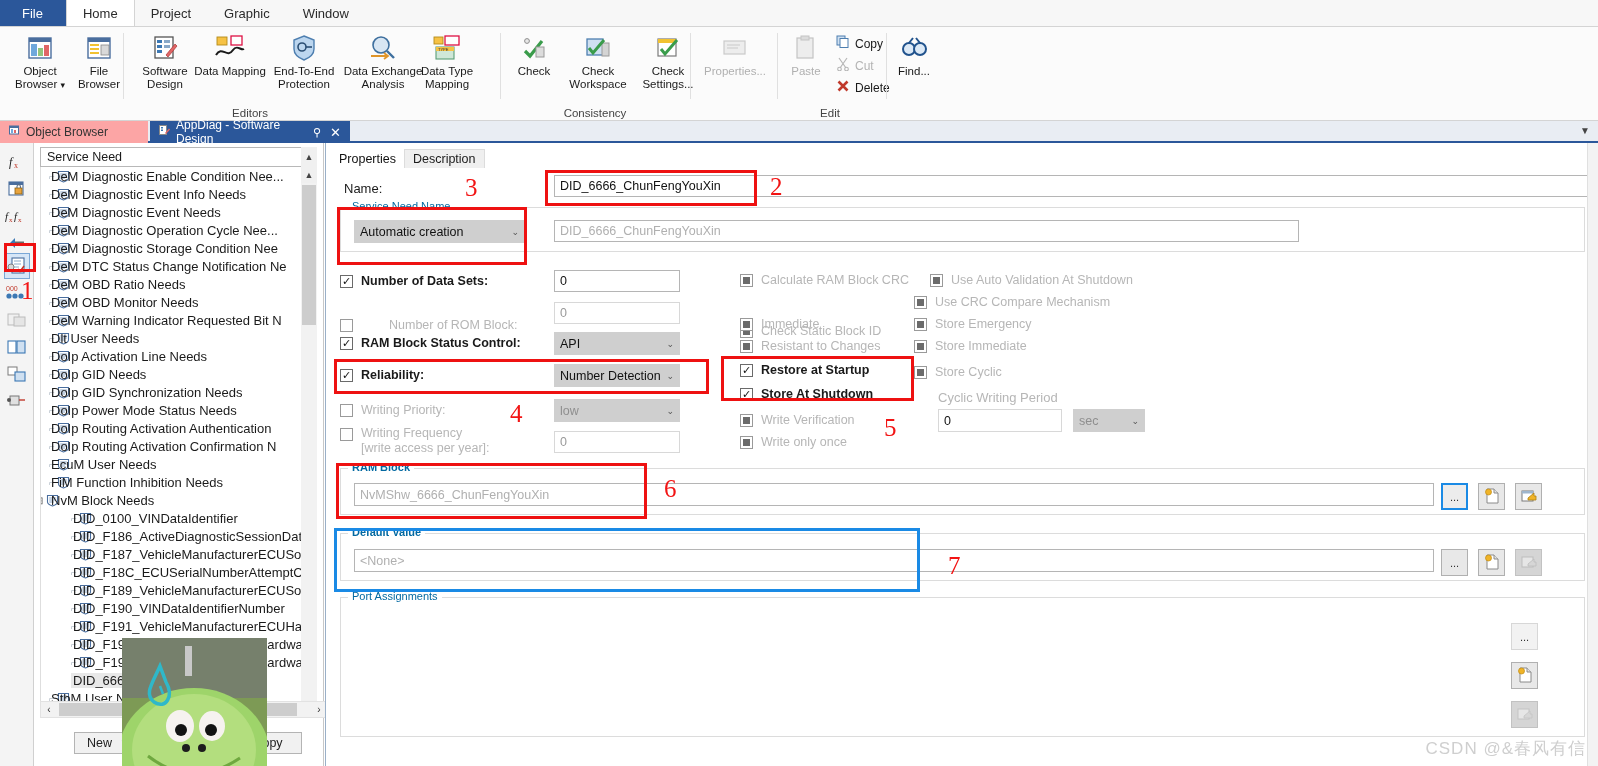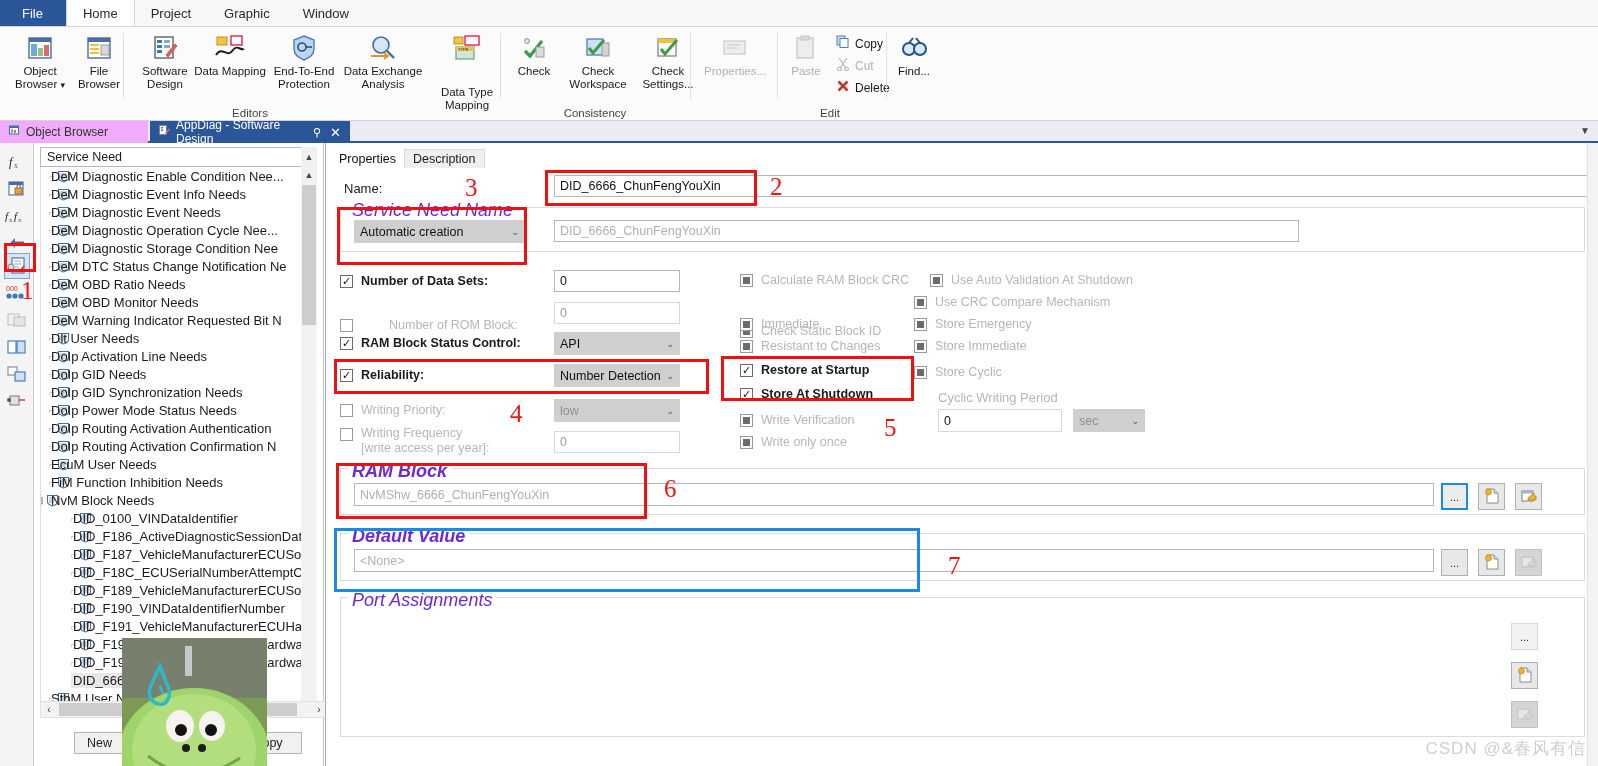--- a/index.html
+++ b/index.html
@@ -54,21 +54,21 @@
 
   
   .docbar {
     position:absolute; top:121px; left:0; width:1598px; height:22px;
     background:#e9edf3; border-bottom:2px solid #2b579a;
   }
   .doctab {
     position:absolute; top:0; height:22px; display:flex; align-items:center;
     gap:5px; padding:0 9px; font-size:12px;
   }
-  .doctab.inactive { background:#f0abfc; color:#333; }
+  .doctab.inactive { background:#fca5a5; color:#333; }
   .doctab.active { background:#2b579a; color:#ffffff; }
   .doctab .x { font-size:13px; margin-left:4px; }
   .docbar .overflow { position:absolute; right:8px; top:4px; color:#444; font-size:10px;}
 
   
   .vtoolbar {
     position:absolute; left:0; top:143px; width:34px; height:623px;
     background:#f4f4f4; border-right:1px solid #d0d0d0;
   }
   .vtool { position:absolute; left:4px; width:26px; height:26px;
@@ -163,21 +163,21 @@
   .cbx { width:13px; height:13px; border:1px solid #6a6a6a; background:#fff;
         display:flex; align-items:center; justify-content:center; flex:0 0 auto; }
   .cbx.checked::after { content:"✓"; font-size:11px; line-height:11px; color:#111; }
   .cbx.sq { border:1px solid #9a9a9a; }
   .cbx.sq::after { content:""; width:7px; height:7px; background:#6b6b6b; }
   .cbx.empty { border:1px solid #9a9a9a; }
   .cbrow.dim > span.t { color:#b6b6b6; }
 
   
   .grpbox { position:absolute; border:1px solid #dcdcdc; }
-  .grptitle { position:absolute; background:#fff; padding:0 4px; font-size:18px; color:#6d28d9;font-style:italic; }
+  .grptitle { position:absolute; background:#fff; padding:0 4px; font-size:11px; color:#0369a1; }
 
   
   .sqbtn {
     position:absolute; width:27px; height:27px; background:#e8e8e8; border:1px solid #b0b0b0;
     display:flex; align-items:center; justify-content:center; font-size:11px; color:#333;
   }
   .sqbtn.focus { border:2px solid #1a8ae5; background:#ececec; }
   .sqbtn.disabled { background:#d5d5d5; border:1px solid #c2c2c2; color:#b0b0b0; }
 
   
@@ -296,21 +296,21 @@
         <span class="ic">
           <svg width="32" height="30" viewBox="0 0 32 30">
             <circle cx="14" cy="12" r="8" fill="#d8e6f3" stroke="#3e6f9e" stroke-width="1.6"></circle>
             <path d="M20 18 L27 25" stroke="#3e6f9e" stroke-width="2.4"></path>
             <path d="M4 23 H20 M17 20 L21 23 L17 26" fill="none" stroke="#e0952a" stroke-width="1.8"></path>
           </svg>
         </span>
         <span class="lb">Data Exchange<br>Analysis</span>
       </div>
 
-      <div class="rbtn" style="left:429px;width:76px;gap:21px;">
+      <div class="rbtn" style="left:409px;width:76px;">
         <span class="ic">
           <svg width="32" height="30" viewBox="0 0 32 30">
             <rect x="14" y="3" width="14" height="9" fill="#fff" stroke="#d14" stroke-width="1.3"></rect>
             <rect x="3" y="4" width="9" height="7" fill="#f6c244" stroke="#b38b1a" stroke-width="0.9"></rect>
             <rect x="5" y="14" width="18" height="12" fill="#cfe7d8" stroke="#5b9e77" stroke-width="1.1"></rect>
             <rect x="5" y="14" width="18" height="4" fill="#f6c244"></rect>
             <text x="7" y="17.5" font-size="4" fill="#333" font-family="sans-serif">TYPE</text>
           </svg>
         </span>
         <span class="lb">Data Type<br>Mapping</span>

